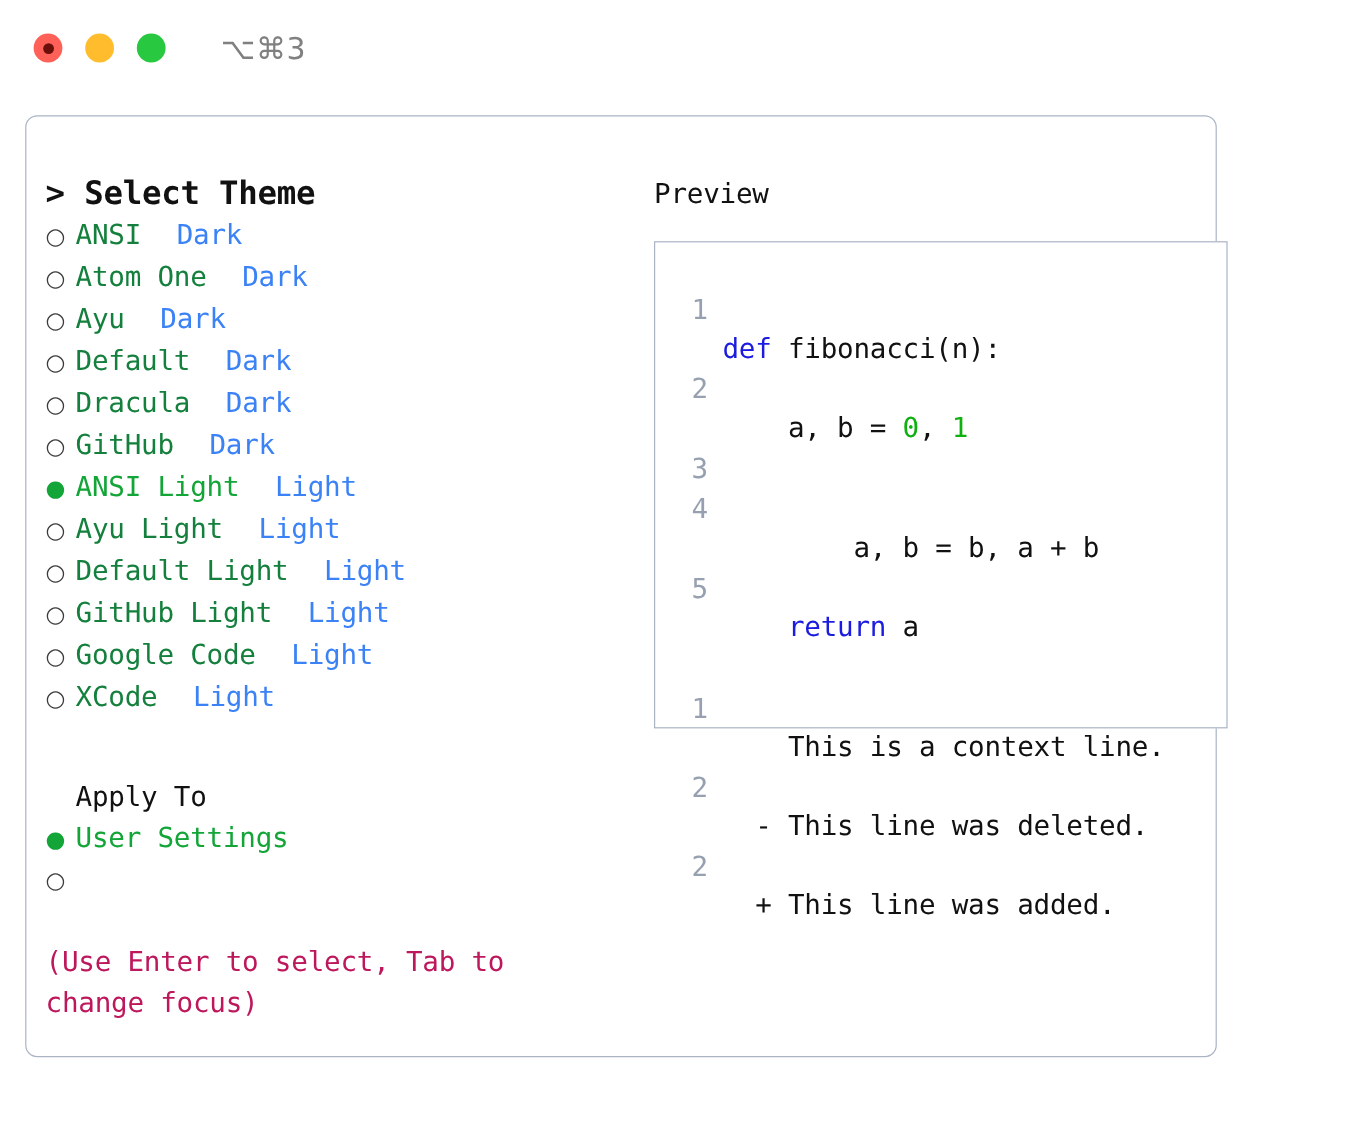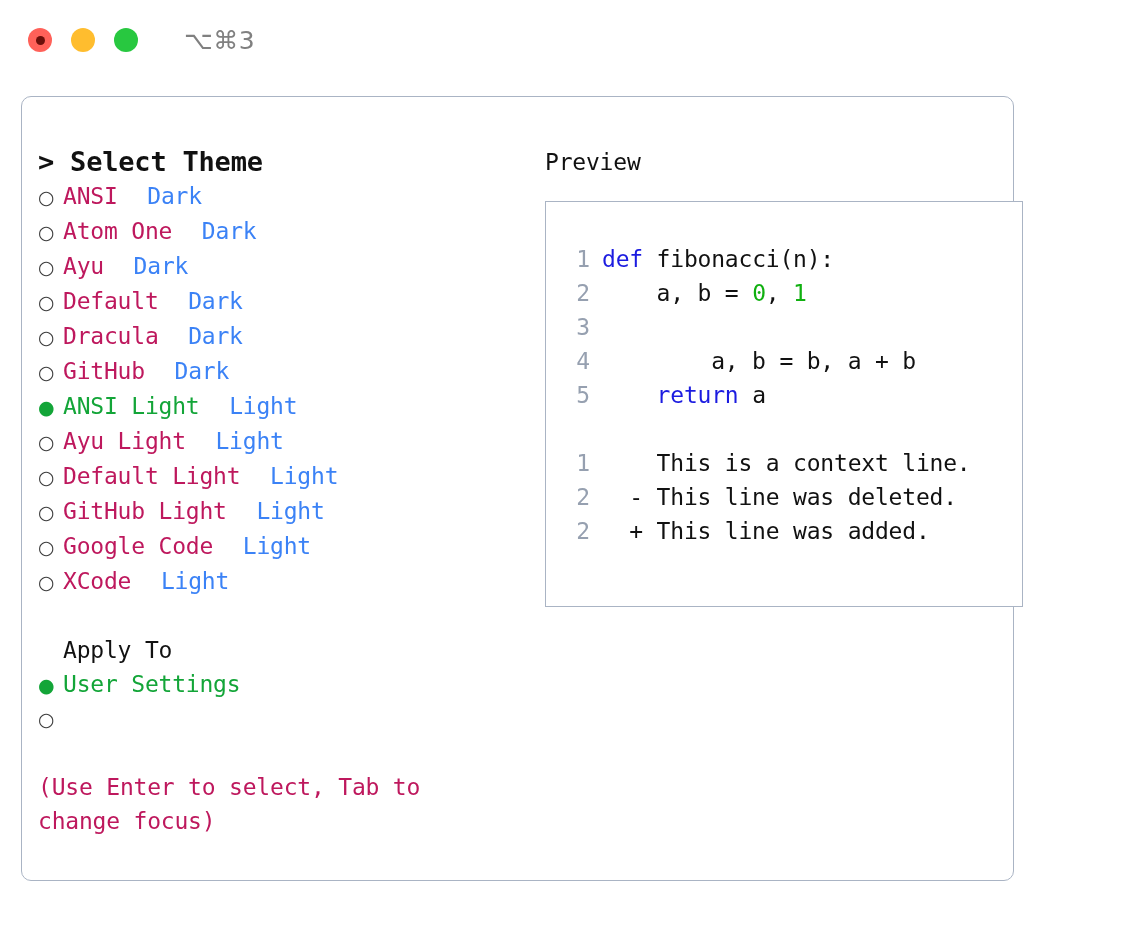--- a/index.html
+++ b/index.html
@@ -103,35 +103,36 @@
     letter-spacing: -0.2px;
   }
   .bullet {
     width: 25px;
     flex: 0 0 25px;
     color: #3b3b3b;
     font-family: "DejaVu Sans", "Liberation Sans", sans-serif;
     font-size: 19px;
   }
   .bullet.sel { color: #13a538; }
-  .row .name  { color: #be185d; }
+  .row .name  { color: #15803d; }
   .row.selected .name { color: #13a538; }
   .row .variant {
     color: #3b82f6;
     margin-left: 16px;
   }
   .spacer-row { height: 34px; }
 
   .sub-head {
     font-size: 23px;
     line-height: 34px;
     color: #111111;
     padding-left: 25px;
     white-space: pre;
     letter-spacing: -0.2px;
+    margin-top: 15px;
   }
 
   .hint {
     margin-top: 34px;
     font-size: 23px;
     line-height: 34px;
     color: #be185d;
     width: 420px;
     letter-spacing: -0.2px;
   }
@@ -158,21 +159,21 @@
     white-space: pre;
     letter-spacing: -0.2px;
   }
   .code-line .ln {
     width: 30px;
     flex: 0 0 30px;
     text-align: right;
     color: #96a0b0;
     margin-right: 12px;
   }
-  .code-line .src { color: #111111; }
+  .code-line .src { color: #111111; margin-top: 32px; }
   .blank-gap { height: 34px; }
 
   .tok-kw   { color: #1c1ce0; }
   .tok-fn   { color: #0fbfbf; }
   .tok-num  { color: #10b010; }
   .tok-pl   { color: #111111; }
 
   .diff-ctx { color: #808080; }
   .diff-del { color: #c01414; }
   .diff-add { color: #0ec40e; }

